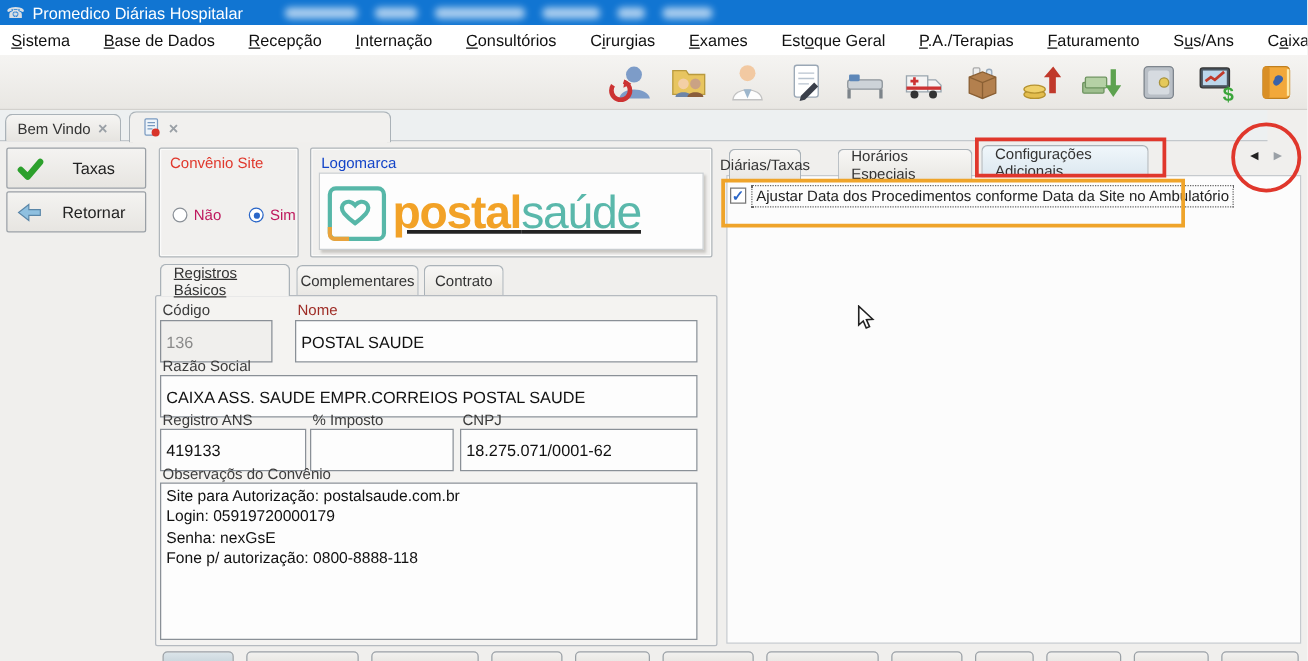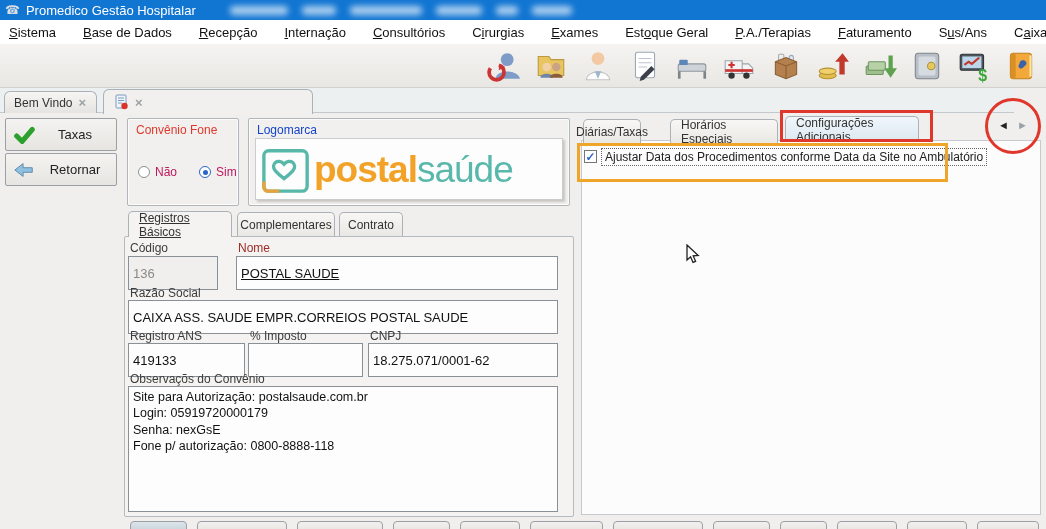--- a/index.html
+++ b/index.html
@@ -58,21 +58,21 @@
   .radio-row { position:absolute; left:10px; top:46px; display:flex; gap:22px; align-items:center; }
   .radio-opt { display:flex; align-items:center; gap:5px; color:#be185d; font-size:12px; }
   .radio-circle { width:12px; height:12px; border:1px solid #8a9097; border-radius:50%;
                   background:#fff; position:relative; }
   .radio-circle.sel { border-color:#2a66c8; }
   .radio-circle.sel::after { content:""; position:absolute; left:2.5px; top:2.5px;
                   width:5px; height:5px; border-radius:50%; background:#2a66c8; }
 
   .logo-box { position:absolute; left:6px; top:19px; width:308px; height:62px;
               background:#fdfdfd; border:1px solid #c9cdd0; box-shadow:2px 2px 2px #c9c7c3;
-              display:flex; align-items:center; padding-left:5px; }
+              display:flex; align-items:center; padding-left:5px;text-decoration:underline; }
   .brand { font-size:37px; letter-spacing:-1px; line-height:1; margin-left:3px; white-space:nowrap; }
   .brand .postal { font-weight:bold; color:#f2a227; }
   .brand .saude  { color:#5ab8ab; }
 
   
   .itab { position:absolute; height:25px; display:flex; align-items:center; justify-content:center;
           font-size:12px; color:#333; border:1px solid #aab2b8; border-bottom:none;
           border-radius:5px 5px 0 0; background:linear-gradient(#f8f7f5,#e9e7e3); padding:0 10px; }
   .itab.active-left { background:#f4f3f1; z-index:2; height:26px;text-decoration:underline; }
   .itab.active-right { background:linear-gradient(#f0f7fb,#dbe7ef); z-index:2; height:26px; }
@@ -118,21 +118,21 @@
 
   u { text-decoration:underline; }
 </style>
 </head>
 <body>
 
 <div class="app">
 
   <div class="abs titlebar">
     <span class="app-icon">☎</span>
-    <span>Promedico Gestão Hospitalar</span>
+    <span>Promedico Diárias Hospitalar</span>
     <span style="margin-left:34px; display:flex; align-items:center;">
       <span class="blur-blob" style="width:58px"></span>
       <span class="blur-blob" style="width:34px"></span>
       <span class="blur-blob" style="width:72px"></span>
       <span class="blur-blob" style="width:46px"></span>
       <span class="blur-blob" style="width:22px"></span>
       <span class="blur-blob" style="width:40px"></span>
     </span>
   </div>
 
@@ -274,21 +274,21 @@
   <div class="abs side-btn" style="top:153px;">
     <span class="b-icon">
       <svg viewBox="0 0 24 24">
           <path d="M11 5v4.5h10v5H11V19L2 12z" fill="#8fc0e0" stroke="#5a86a8"></path>
         </svg>
     </span>
     <span class="b-label">Retornar</span>
   </div>
 
   <div class="abs groupbox" style="left:127px; top:118px; width:112px; height:88px;">
-    <span class="gb-title gb-red">Convênio Fone</span>
+    <span class="gb-title gb-red">Convênio Site</span>
     <div class="radio-row">
       <span class="radio-opt">
         <span class="radio-circle"></span>
         <span>Não</span>
       </span>
       <span class="radio-opt">
         <span class="radio-circle sel"></span>
         <span>Sim</span>
       </span>
     </div>
@@ -316,21 +316,21 @@
   </div>
   <div class="itab" style="left:339px; top:212px; width:64px;">
     <span>Contrato</span>
   </div>
 
   <div class="abs form-panel"></div>
 
   <span class="f-label abs" style="left:130px; top:241px;">Código</span>
   <input class="f-input abs" style="left: 128px; top: 256px; width: 90px;" disabled="" value="136">
   <span class="f-label req abs" style="left:238px; top:241px;">Nome</span>
-  <input class="f-input abs" style="left: 236px; top: 256px; width: 322px; text-decoration: underline;" value="POSTAL SAUDE">
+  <input class="f-input abs" style="left: 236px; top: 256px; width: 322px;" value="POSTAL SAUDE">
 
   <span class="f-label abs" style="left:130px; top:286px;">Razão Social</span>
   <input class="f-input abs" style="left: 128px; top: 300px; width: 430px;" value="CAIXA ASS. SAUDE EMPR.CORREIOS POSTAL SAUDE">
 
   <span class="f-label abs" style="left:130px; top:329px;">Registro ANS</span>
   <input class="f-input abs" style="left: 128px; top: 343px; width: 117px;" value="419133">
   <span class="f-label abs" style="left:250px; top:329px;">% Imposto</span>
   <input class="f-input abs" style="left: 248px; top: 343px; width: 115px;" value="">
   <span class="f-label abs" style="left:370px; top:329px;">CNPJ</span>
   <input class="f-input abs" style="left: 368px; top: 343px; width: 190px;" value="18.275.071/0001-62">

